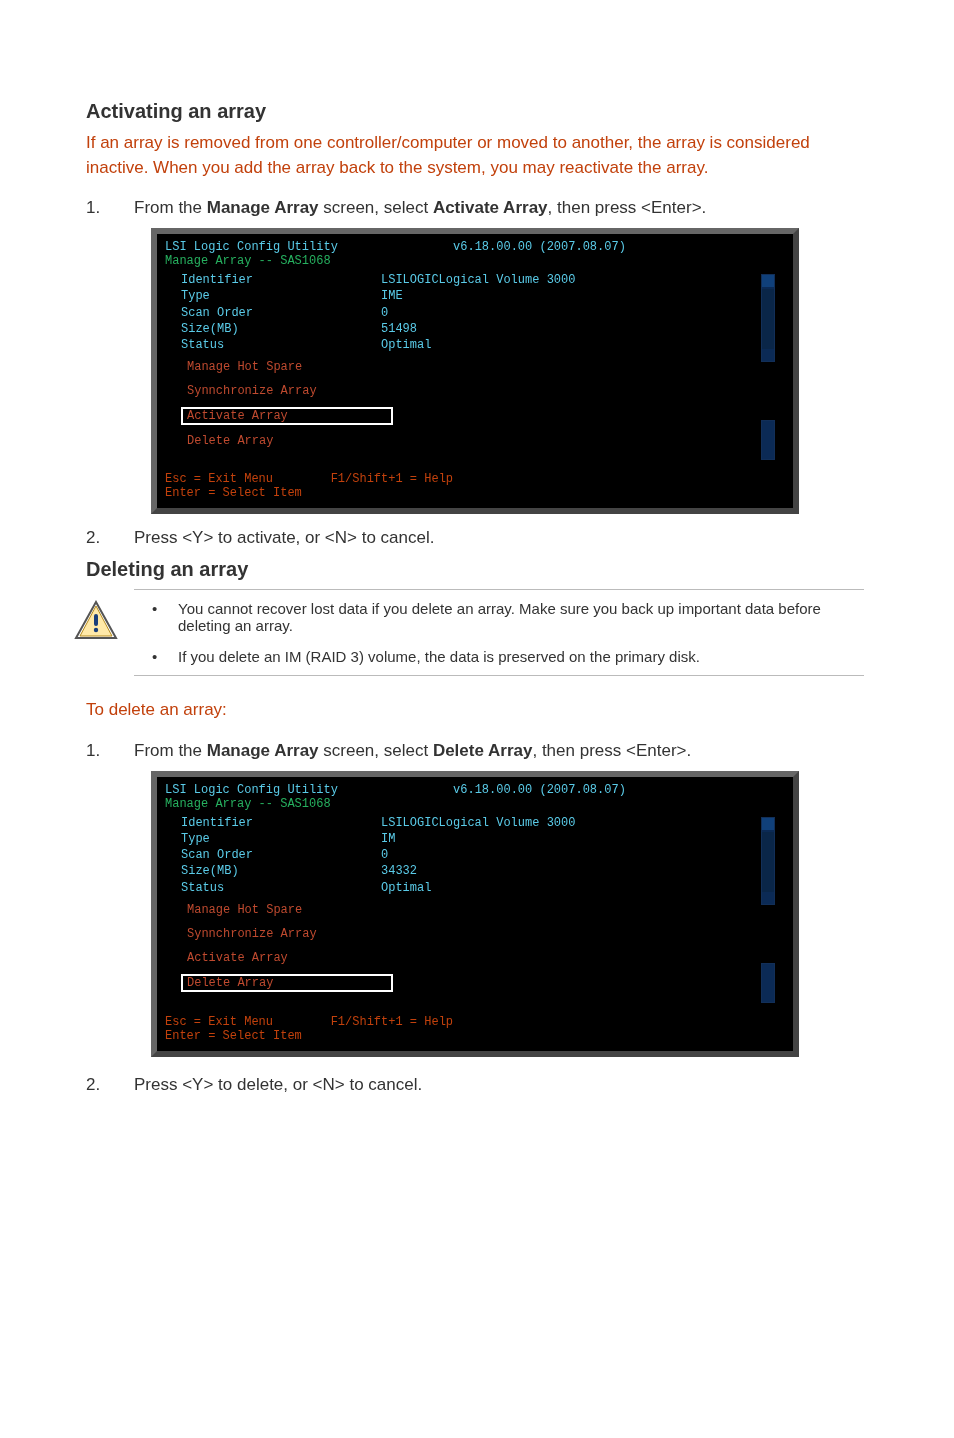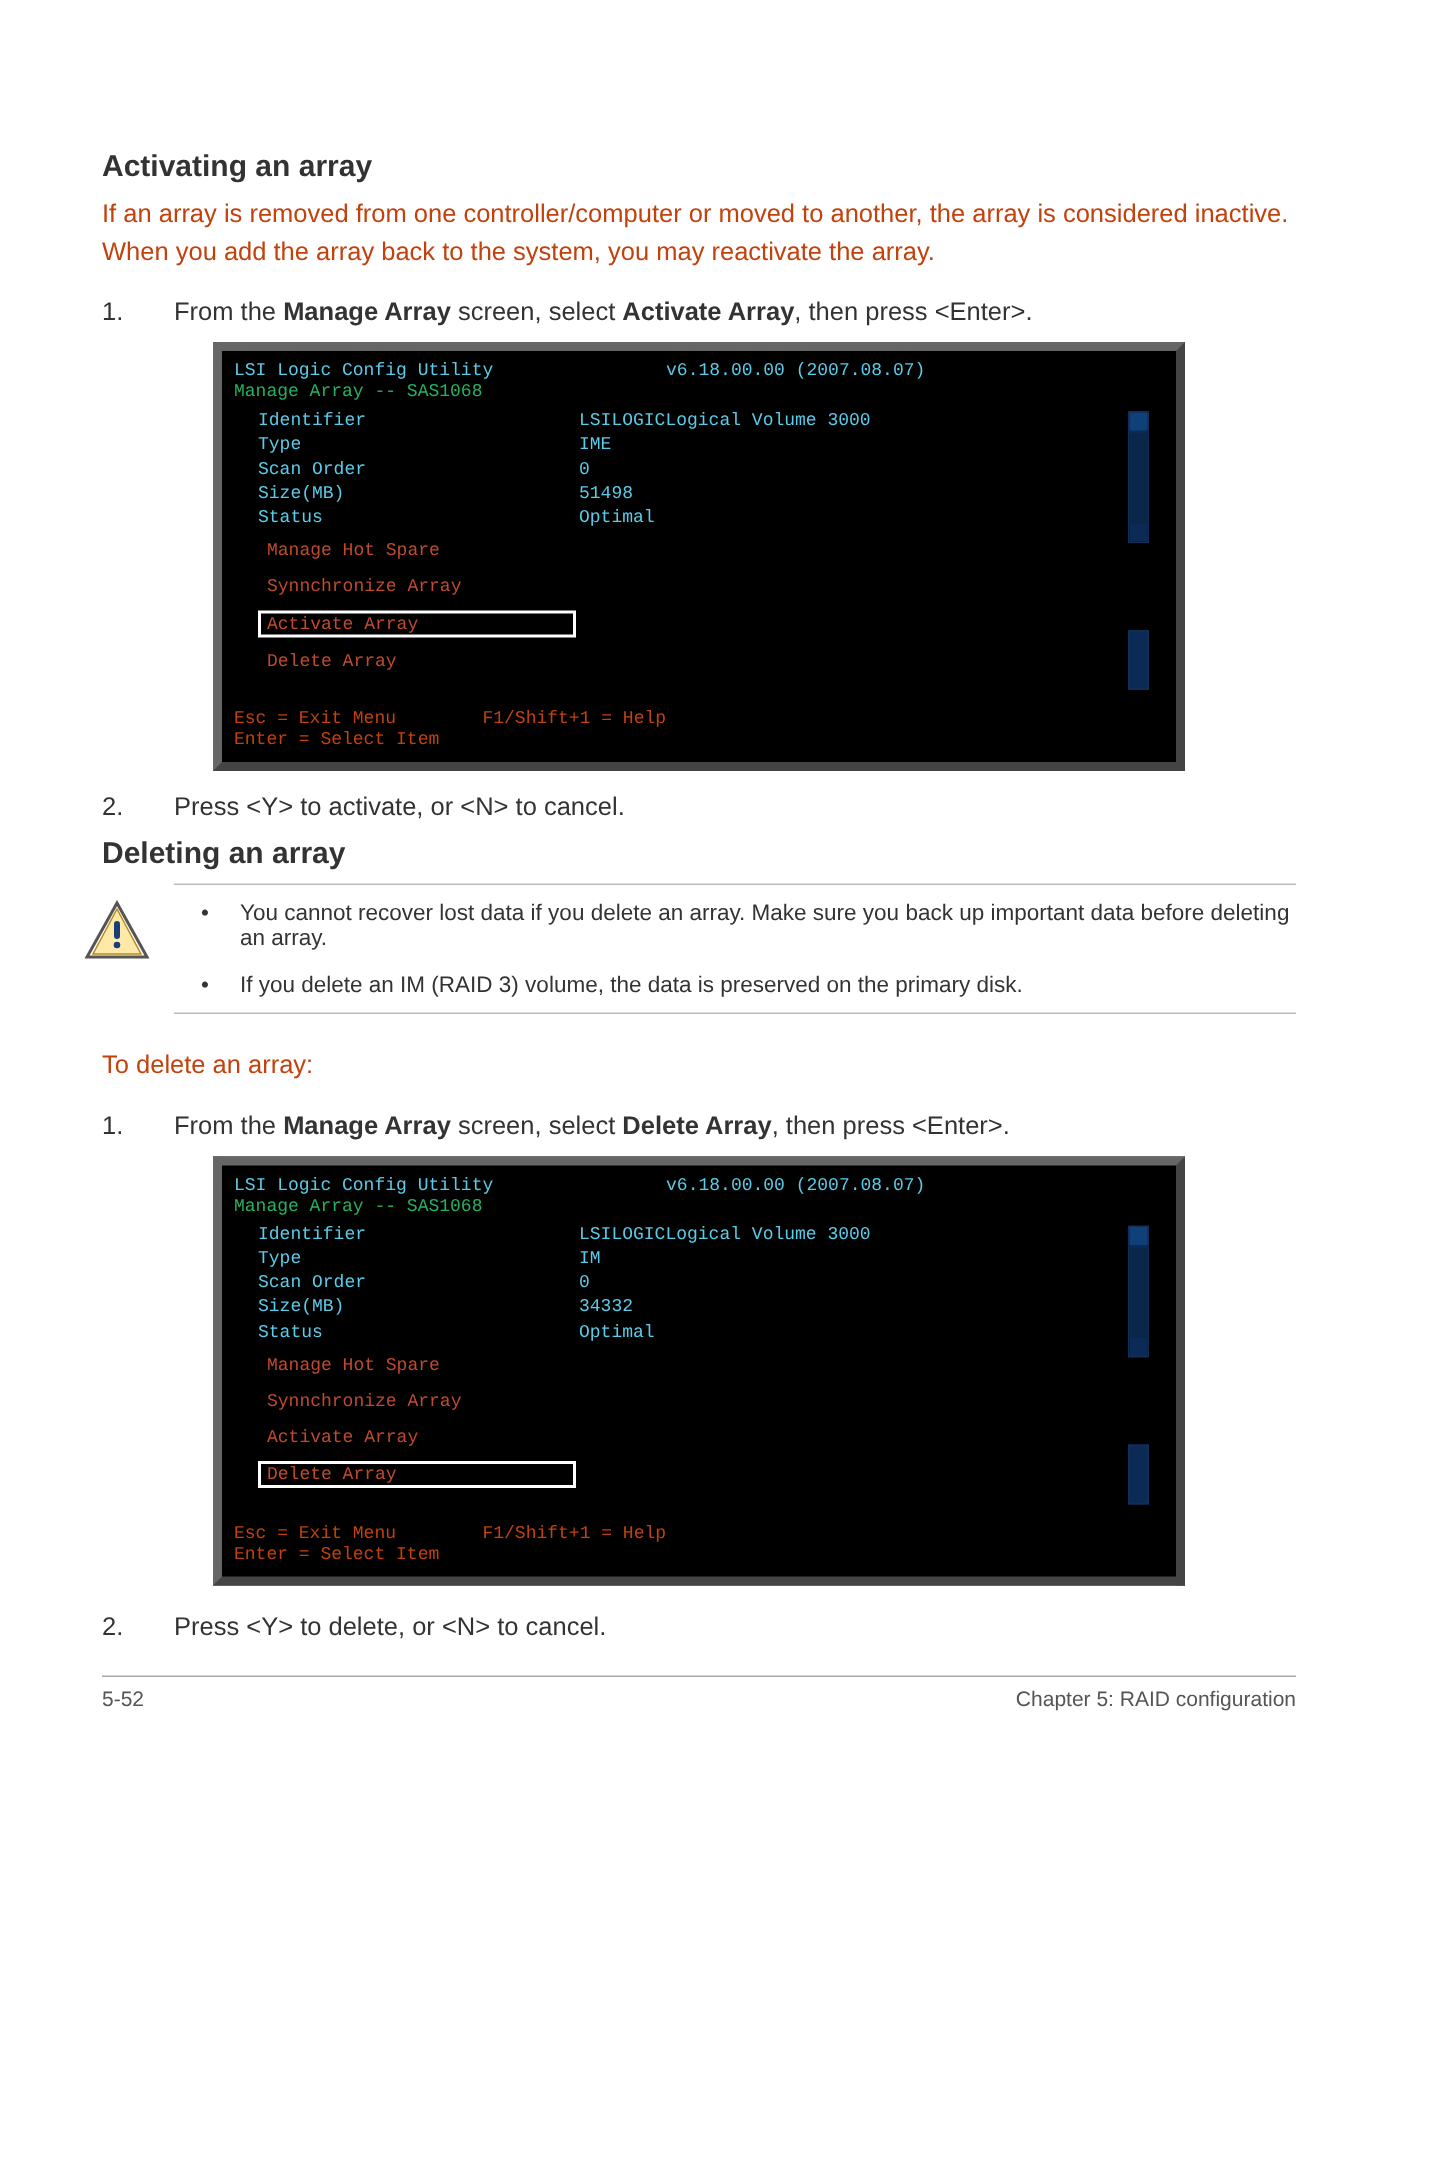--- a/index.html
+++ b/index.html
@@ -4,21 +4,21 @@
 <style>
   body {
     margin: 0;
     padding: 0;
     background: #fff;
     font-family: Arial, Helvetica, sans-serif;
     color: #333;
     width: 954px;
   }
   .page {
-    padding: 100px 90px 50px 68px;
+    padding: 100px 90px 50px 86px;
   }
   h3.section-title {
     font-size: 20px;
     font-weight: bold;
     color: #333;
     margin: 0 0 8px 0;
   }
   p.body {
     font-size: 17px;
     line-height: 1.45;
@@ -65,21 +65,20 @@
   }
   .term-body {
     margin: 4px 16px 0 16px;
     position: relative;
     min-height: 190px;
   }
   .term-row {
     display: flex;
     color: #5acbe8;
     line-height: 1.35;
-    gap: 14px;
   }
   .term-label { width: 200px; }
   .term-val { color: #5acbe8; }
   .scrollbar {
     position: absolute;
     right: -6px;
     top: 2px;
     width: 12px;
     height: 86px;
     background: linear-gradient(#0b2a55,#0b2a55);
@@ -274,18 +273,14 @@
       <div class="term-foot" style="white-space: pre;">Esc = Exit Menu        F1/Shift+1 = Help
 Enter = Select Item</div>
     </div>
   </div>
 
   <div class="step" style="margin-top:18px">
     <div class="num">2.</div>
     <div class="txt">Press &lt;Y&gt; to delete, or &lt;N&gt; to cancel.</div>
   </div>
 
-  <div class="page-foot">
-    <span>5-52</span>
-    <span>Chapter 5: RAID configuration</span>
-  </div>
 
 </div>
 
 </body></html>

